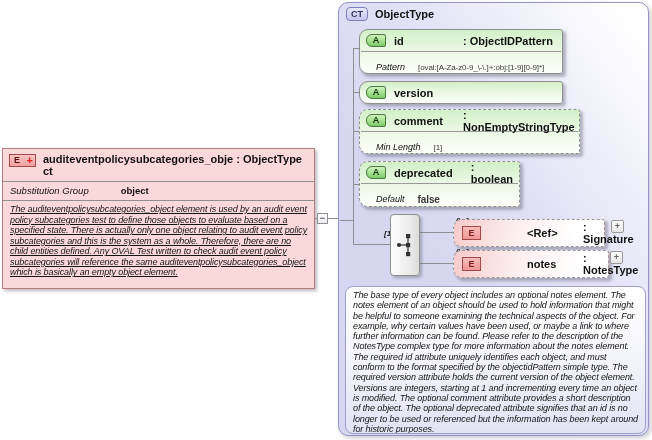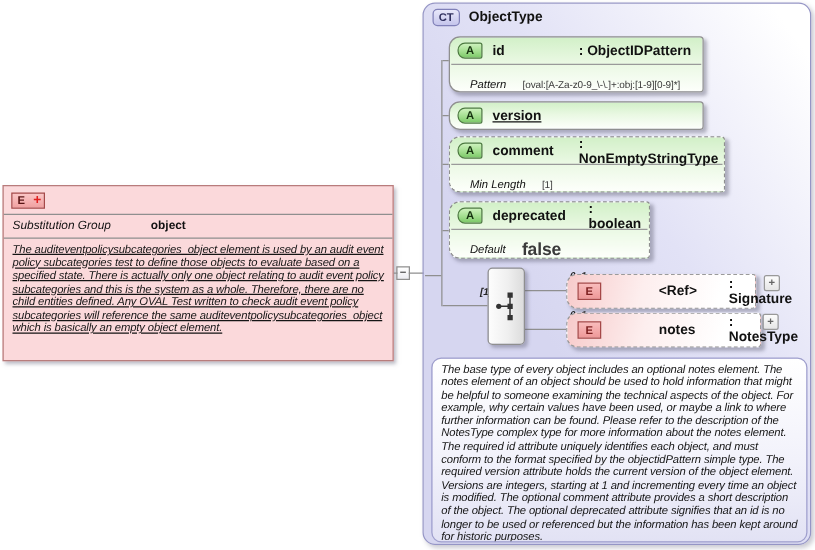--- a/index.html
+++ b/index.html
@@ -66,21 +66,21 @@
     border-radius:6px 2px 2px 6px;
     background:linear-gradient(180deg,#cdf2bd 0%,#9fdc8b 60%,#7cc968 100%);
     font:bold 9px/11px "Liberation Sans",sans-serif;color:#16320f;text-align:center;
   }
   .attr-name{font:bold 11px/12px "Liberation Sans",sans-serif;min-width:31px;color:#111;}
   .attr-type{font:bold 11px/12px "Liberation Sans",sans-serif;color:#111;margin-left:30px;}
   .attr-div{height:1px;background:#9a9a9a;margin:0 1px;}
   .facet-row{display:flex;align-items:flex-end;height:20px;padding:0 16px;}
   .facet-label{font:italic 9px/10px "Liberation Sans",sans-serif;color:#111;}
   .facet-value{font:8px/9px "Liberation Sans",sans-serif;color:#3a3a3a;margin-left:13px;letter-spacing:-0.1px;}
-  .facet-value.bold{font-weight:bold;font-size:14px;}
+  .facet-value.bold{font-weight:bold;font-size:10px;}
   
   .compositor{
     position:absolute;left:51px;top:211px;width:30px;height:62px;box-sizing:border-box;
     border:1px solid #8f8f8f;border-radius:4px;
     background:linear-gradient(90deg,#fdfdfd 0%,#efefef 55%,#dcdcdc 100%);
     box-shadow:2px 2px 3px rgba(90,90,110,.4);
     display:flex;align-items:center;justify-content:center;
   }
   .card-label{position:absolute;font:italic bold 8px/9px "Liberation Sans",sans-serif;color:#222;padding-left:28px;}
   
@@ -114,20 +114,24 @@
 </head>
 <body>
 
 <div class="stage">
 
   <div class="elem-main">
     <div class="elem-header">
       <span class="badge-e-plus">
         <span class="badge-e-core">E</span>
         <span class="badge-plus">+</span>
+      </span>
+      <span class="elem-title">
+        <span>auditeventpolicysubcategories_obje : ObjectType</span><br>
+        <span>ct</span>
       </span>
     </div>
     <div class="divider"></div>
     <div class="subst-row">
       <span class="subst-label">Substitution Group</span>
       <span class="subst-value">object</span>
     </div>
     <div class="divider"></div>
     <div class="elem-doc">The auditeventpolicysubcategories_object element is used by an audit event policy subcategories test to define those objects to evaluate based on a specified state. There is actually only one object relating to audit event policy subcategories and this is the system as a whole. Therefore, there are no child entities defined. Any OVAL Test written to check audit event policy subcategories will reference the same auditeventpolicysubcategories_object which is basically an empty object element.</div>
   </div>
@@ -160,21 +164,21 @@
       <div class="attr-div"></div>
       <div class="facet-row">
         <span class="facet-label">Pattern</span>
         <span class="facet-value">[oval:[A-Za-z0-9_\-\.]+:obj:[1-9][0-9]*]</span>
       </div>
     </div>
 
     <div class="attr" style="left:20px;top:78px;width:204px;height:23px;">
       <div class="attr-head">
         <span class="a-badge">A</span>
-        <span class="attr-name" style="min-width:40px;text-decoration:underline;">version</span>
+        <span class="attr-name" style="min-width:40px;">version</span>
       </div>
     </div>
 
     <div class="attr dashed" style="left:20px;top:106px;width:221px;height:45px;">
       <div class="attr-head">
         <span class="a-badge">A</span>
         <span class="attr-name">comment</span>
         <span class="attr-type">: NonEmptyStringType</span>
       </div>
       <div class="attr-div"></div>

